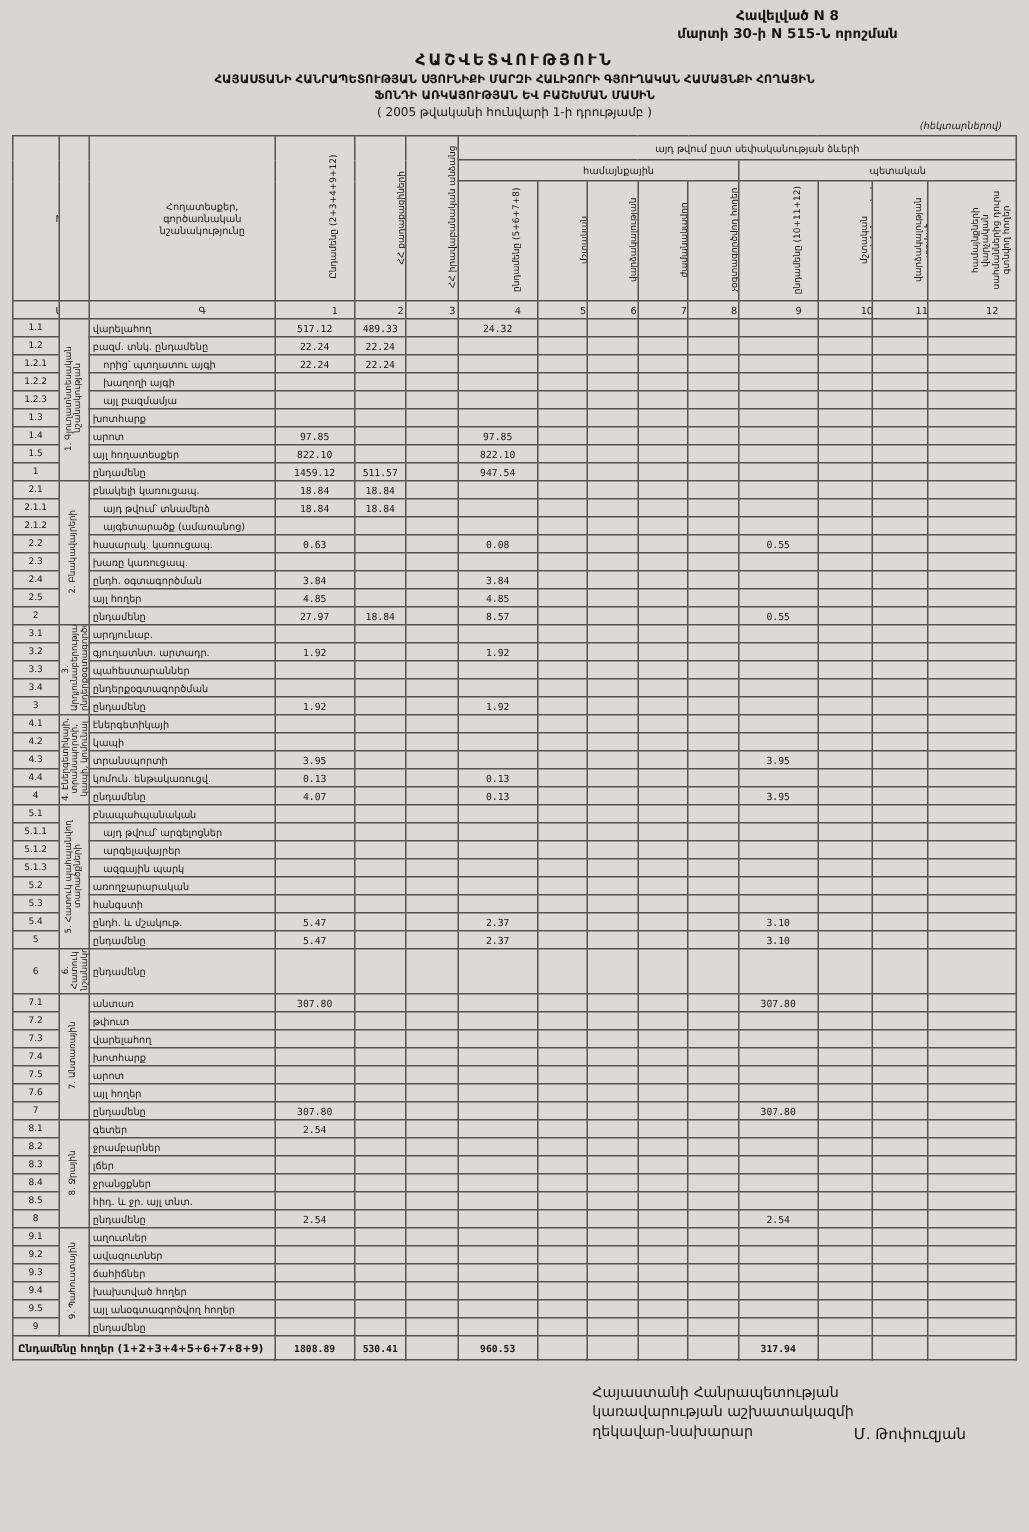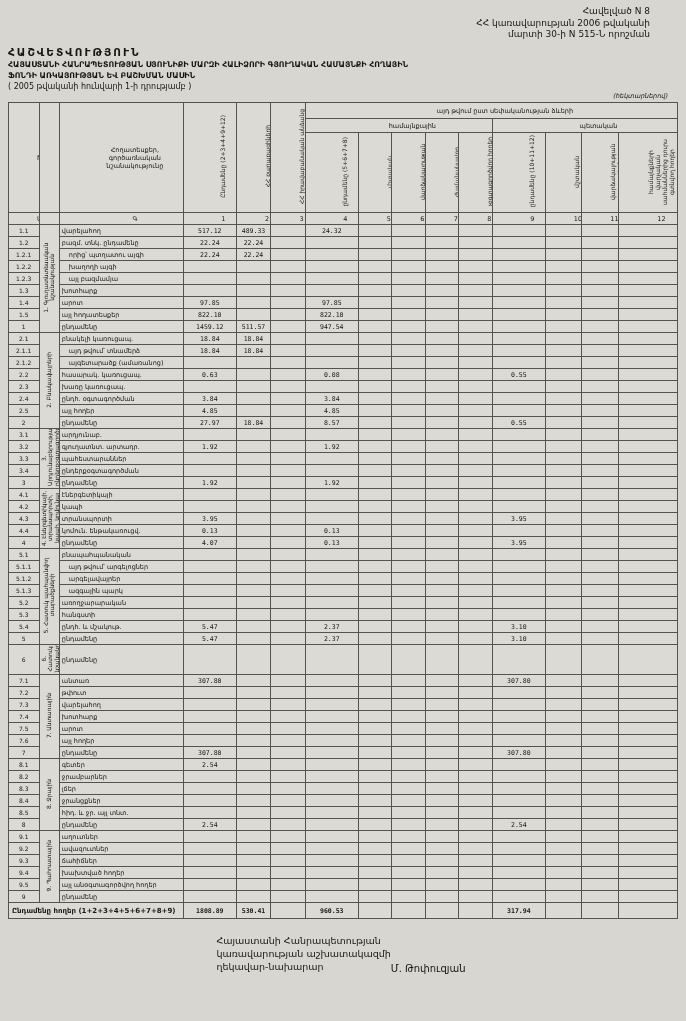--- a/index.html
+++ b/index.html
@@ -9,26 +9,26 @@
     font-family: "DejaVu Sans", sans-serif;
     color: #161614;
     overflow: hidden;
   }
   .page { padding: 6px 8px 0 8px; }
 
   .appendix {
     width: 250px;
     margin-left: auto;
     margin-right: 28px;
-    text-align: right;
-    font-weight: normal;
+    text-align: center;
+    font-weight: bold;
     font-size: 9px;
     line-height: 1.3;
   }
-  .title-block { margin-top: 5px; }
+  .title-block { text-align: center; margin-top: 5px; }
   .title { font-size: 10.5px; font-weight: bold; letter-spacing: 2px; }
   .subtitle { font-size: 7.8px; font-weight: bold; margin-top: 2px; }
   .asof { font-size: 8px; font-weight: normal; margin-top: 2px; }
   .units { text-align: right; font-size: 6.5px; font-style: italic; padding-right: 10px; margin-top: 1px; }
 
   table {
     border-collapse: collapse;
     table-layout: fixed;
     width: 670px;
     margin-top: 2px;
@@ -75,36 +75,35 @@
     transform: rotate(180deg);
     white-space: normal;
     font-size: 5.8px;
     line-height: 1.1;
     max-height: 95%;
   }
   td.grand-label { text-align: left; padding-left: 3px; font-size: 7px; }
 
   .footer {
     display: flex;
-    justify-content: center;
+    justify-content: flex-end;
     align-items: flex-end;
     margin-top: 16px;
     padding: 0 34px 0 30px;
   }
   .footer-org { font-size: 9.5px; line-height: 1.35; }
   .footer-signature { font-size: 10px; }
 </style>
 </head>
 <body>
 
 <div class="page">
 
   <div class="appendix">
     <div>Հավելված N 8</div>
-    <div>ՀՀ կառավարության 2006 թվականի</div>
     <div>մարտի 30-ի N 515-Ն որոշման</div>
   </div>
 
   <div class="title-block">
     <div class="title">ՀԱՇՎԵՏՎՈՒԹՅՈՒՆ</div>
     <div class="subtitle">ՀԱՅԱՍՏԱՆԻ ՀԱՆՐԱՊԵՏՈՒԹՅԱՆ ՍՅՈՒՆԻՔԻ ՄԱՐԶԻ ՀԱԼԻՁՈՐԻ ԳՅՈՒՂԱԿԱՆ ՀԱՄԱՅՆՔԻ ՀՈՂԱՅԻՆ</div>
     <div class="subtitle">ՖՈՆԴԻ ԱՌԿԱՅՈՒԹՅԱՆ ԵՎ ԲԱՇԽՄԱՆ ՄԱՍԻՆ</div>
     <div class="asof">( 2005 թվականի հունվարի 1-ի դրությամբ )</div>
   </div>
 

